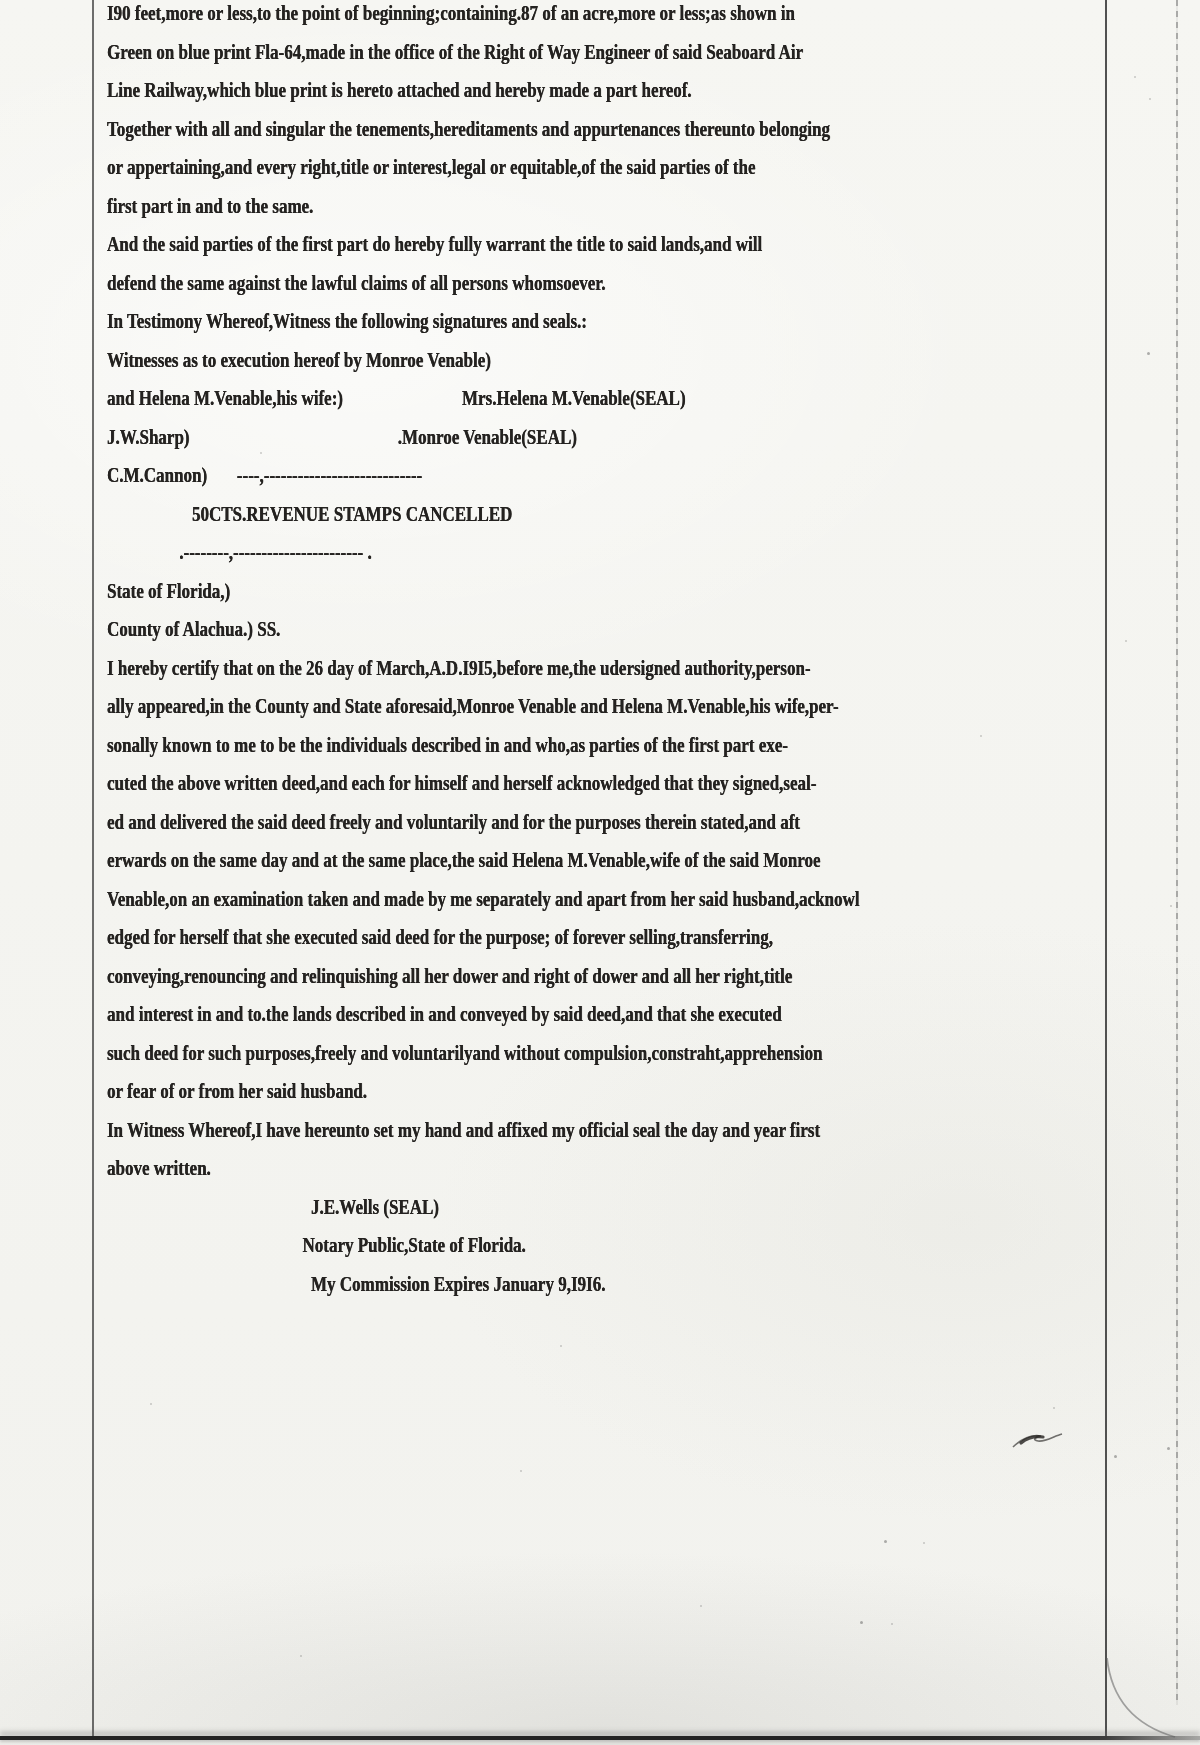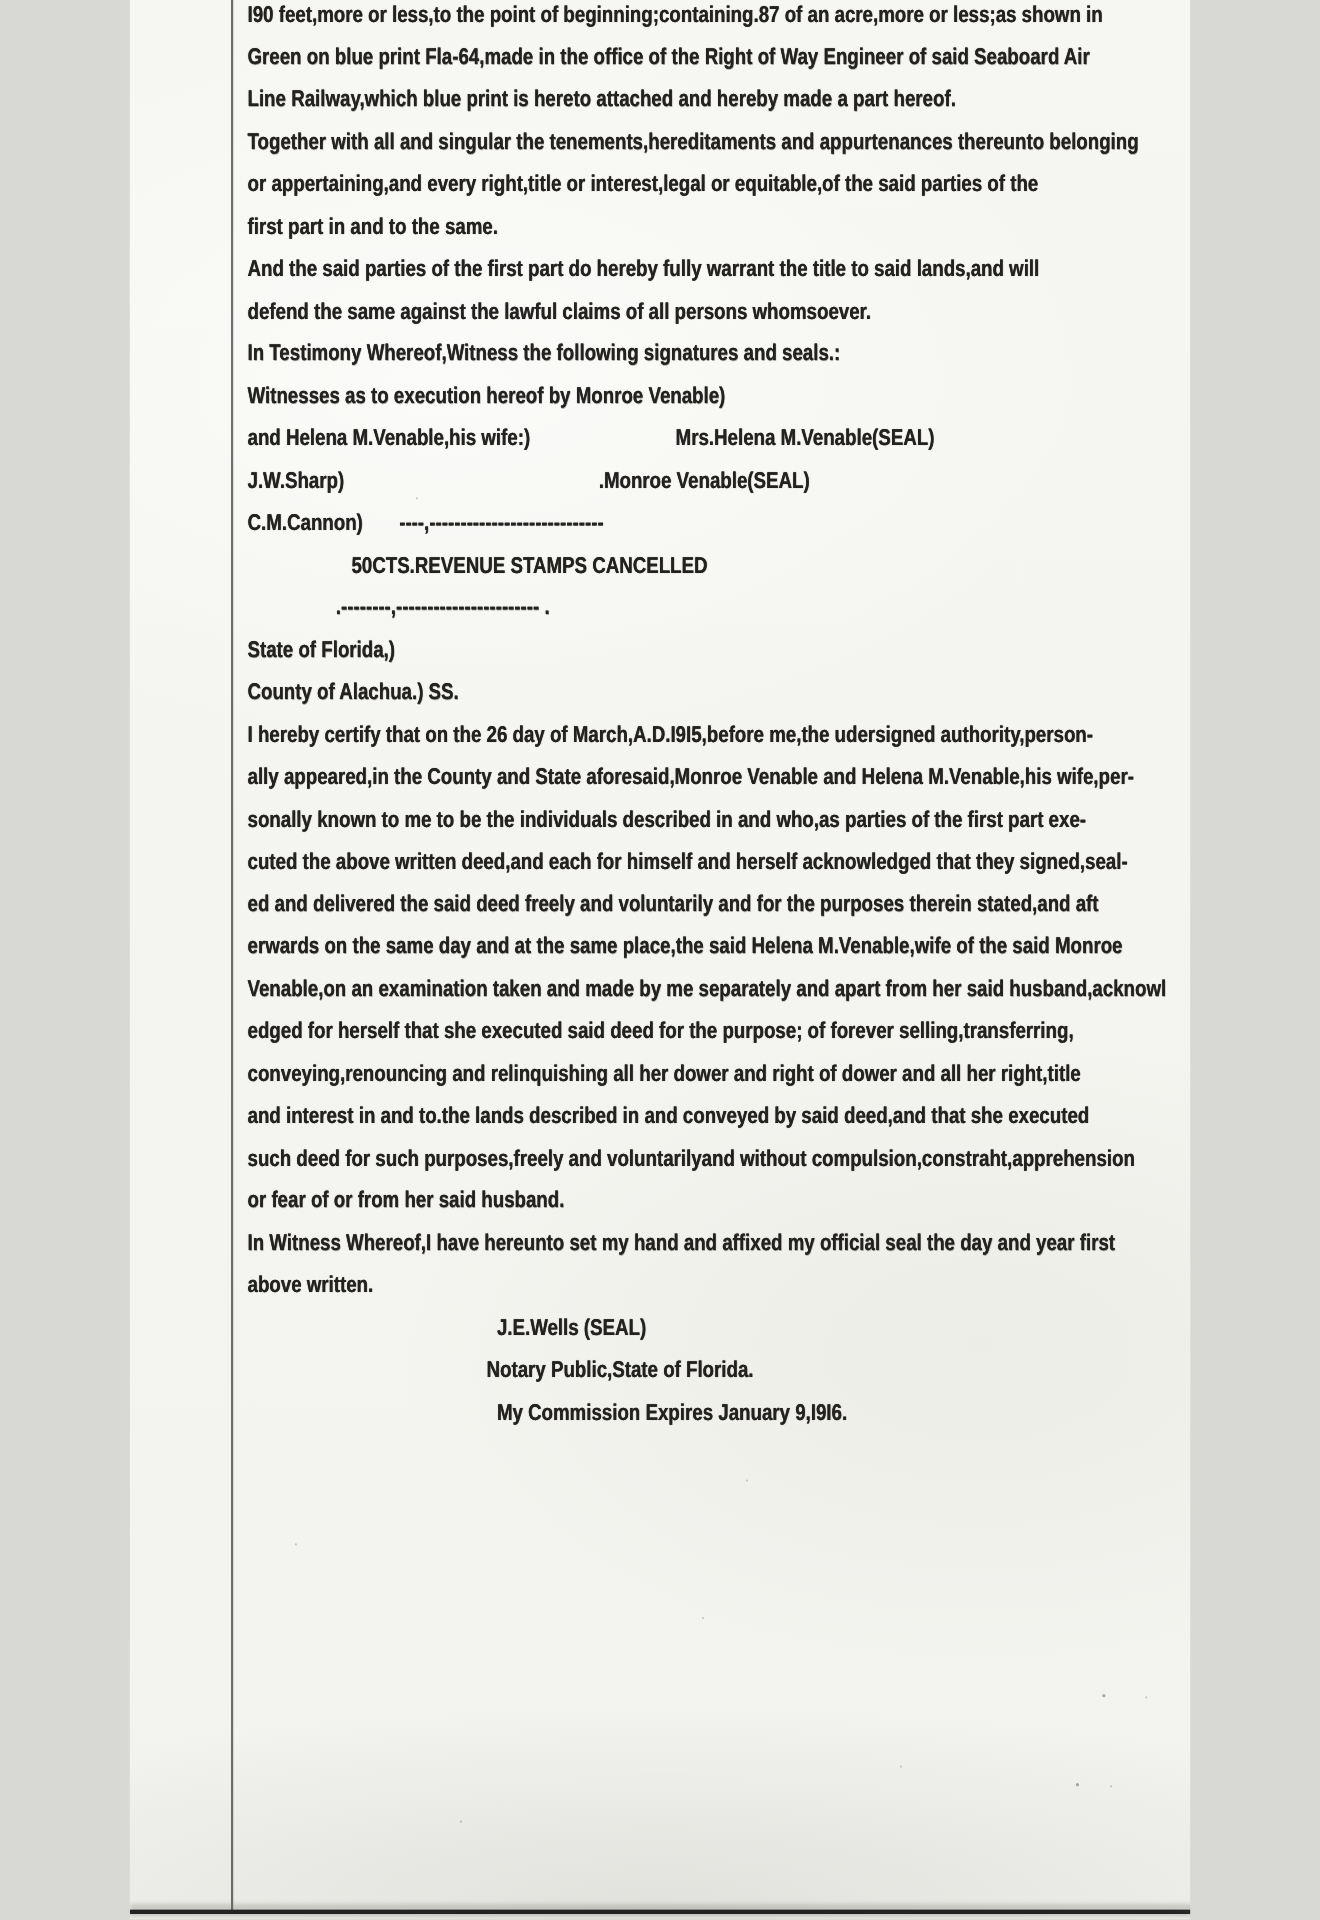--- a/index.html
+++ b/index.html
@@ -1,26 +1,26 @@
 <!DOCTYPE html>
 <html><head>
 <meta charset="utf-8">
 <style>
   html,body{margin:0;padding:0;background:#d8d8d4;}
   .scan{
     position:relative;
-    width:964px;height:1745px;
+    width:1200px;height:1745px;
     margin:0 auto;
     overflow:hidden;
     background:
       radial-gradient(ellipse 900px 500px at 30% 20%, rgba(255,255,255,.55), rgba(255,255,255,0) 70%),
       radial-gradient(ellipse 700px 400px at 80% 70%, rgba(225,225,218,.35), rgba(225,225,218,0) 75%),
       radial-gradient(ellipse 1000px 220px at 50% 99%, rgba(150,150,145,.18), rgba(150,150,145,0) 80%),
       linear-gradient(#f6f6f2,#f2f2ee);
-    font-family:Liberation Sans, sans-serif;
+    font-family:Liberation Serif, serif;
   }
   
   .rule-left{
     position:absolute;left:92px;top:0;width:2px;height:1740px;
     background:rgba(55,55,55,.72);
   }
   .rule-right{
     position:absolute;left:1105px;top:0;width:2px;height:1738px;
     background:rgba(40,40,40,.8);
   }

